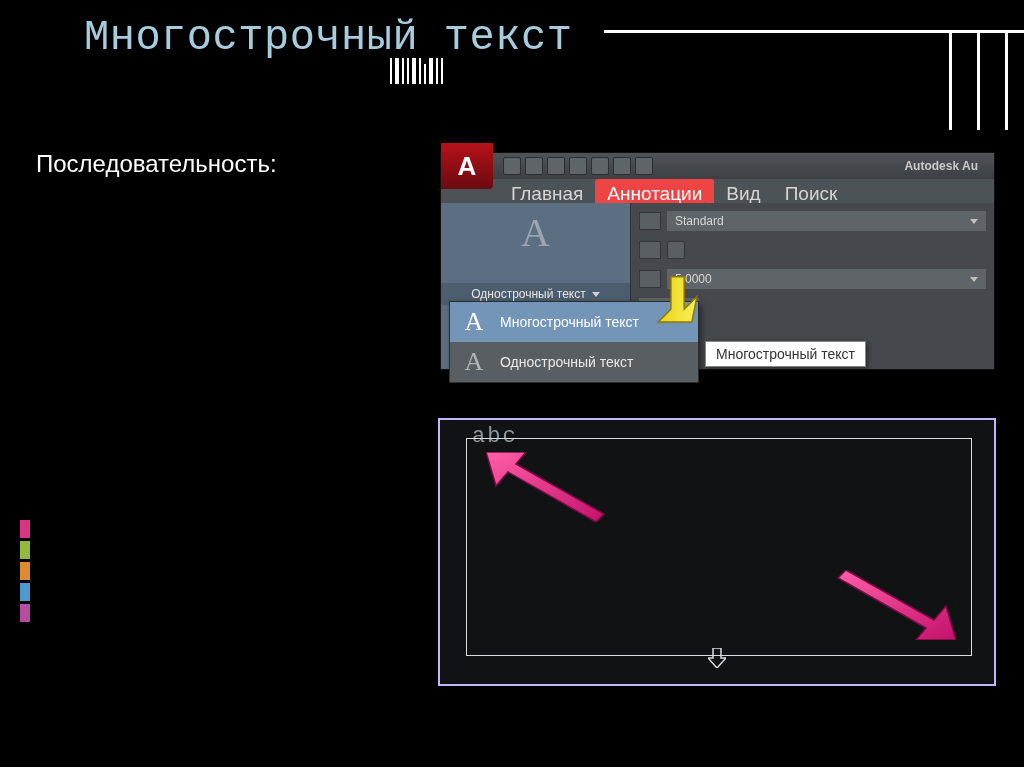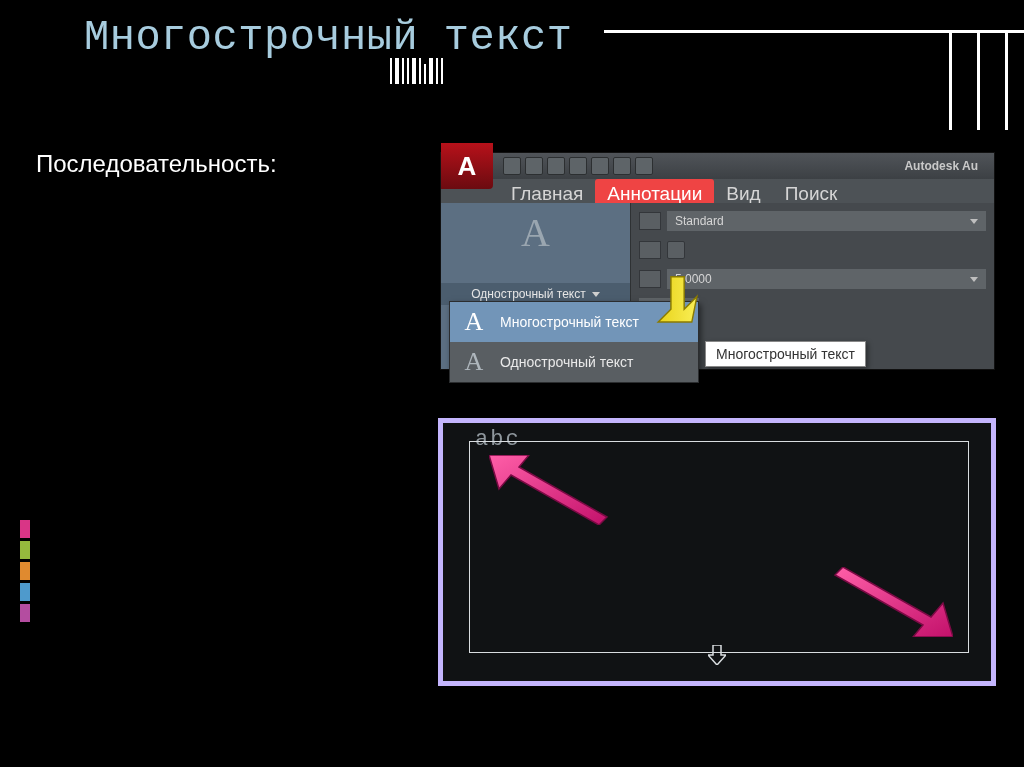--- a/index.html
+++ b/index.html
@@ -221,21 +221,21 @@
     z-index:7;
     pointer-events:none;
   }
 
   
   .draw-area{
     position:absolute;
     left: 438px; top: 418px;
     width: 558px; height: 268px;
     background:#101214;
-    border:5px solid #c4b5fd;
+    border:2px solid #c4b5fd;
   }
   .draw-rect{
     position:absolute;
     left: 26px; top: 18px;
     right: 22px; bottom: 28px;
     border:1.5px solid #d9dde0;
   }
   .draw-label{
     position:absolute;
     left: 32px; top: 4px;

